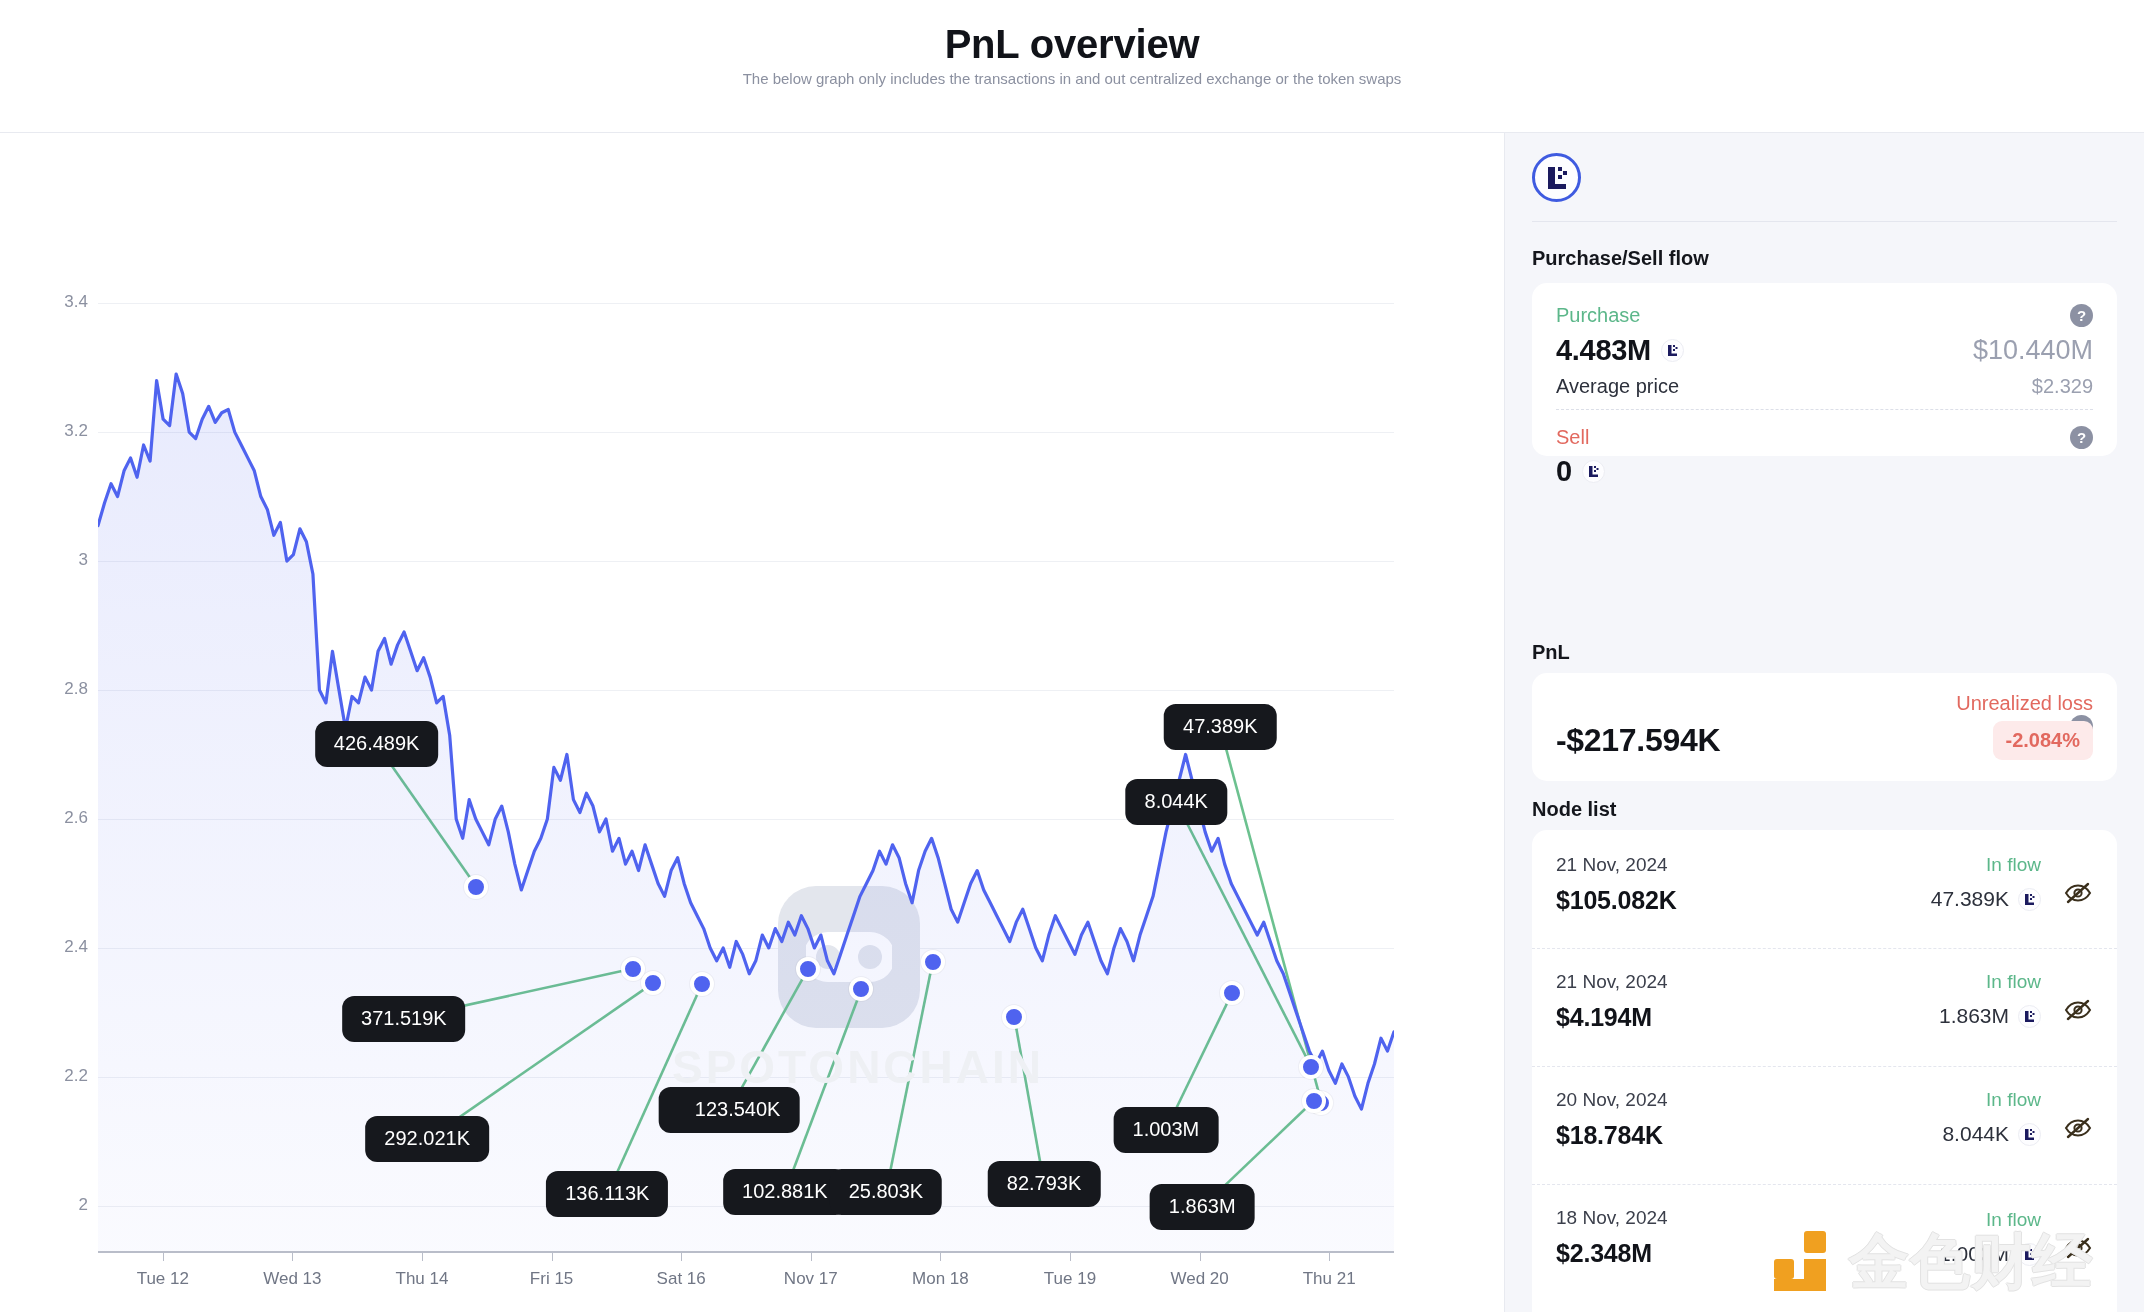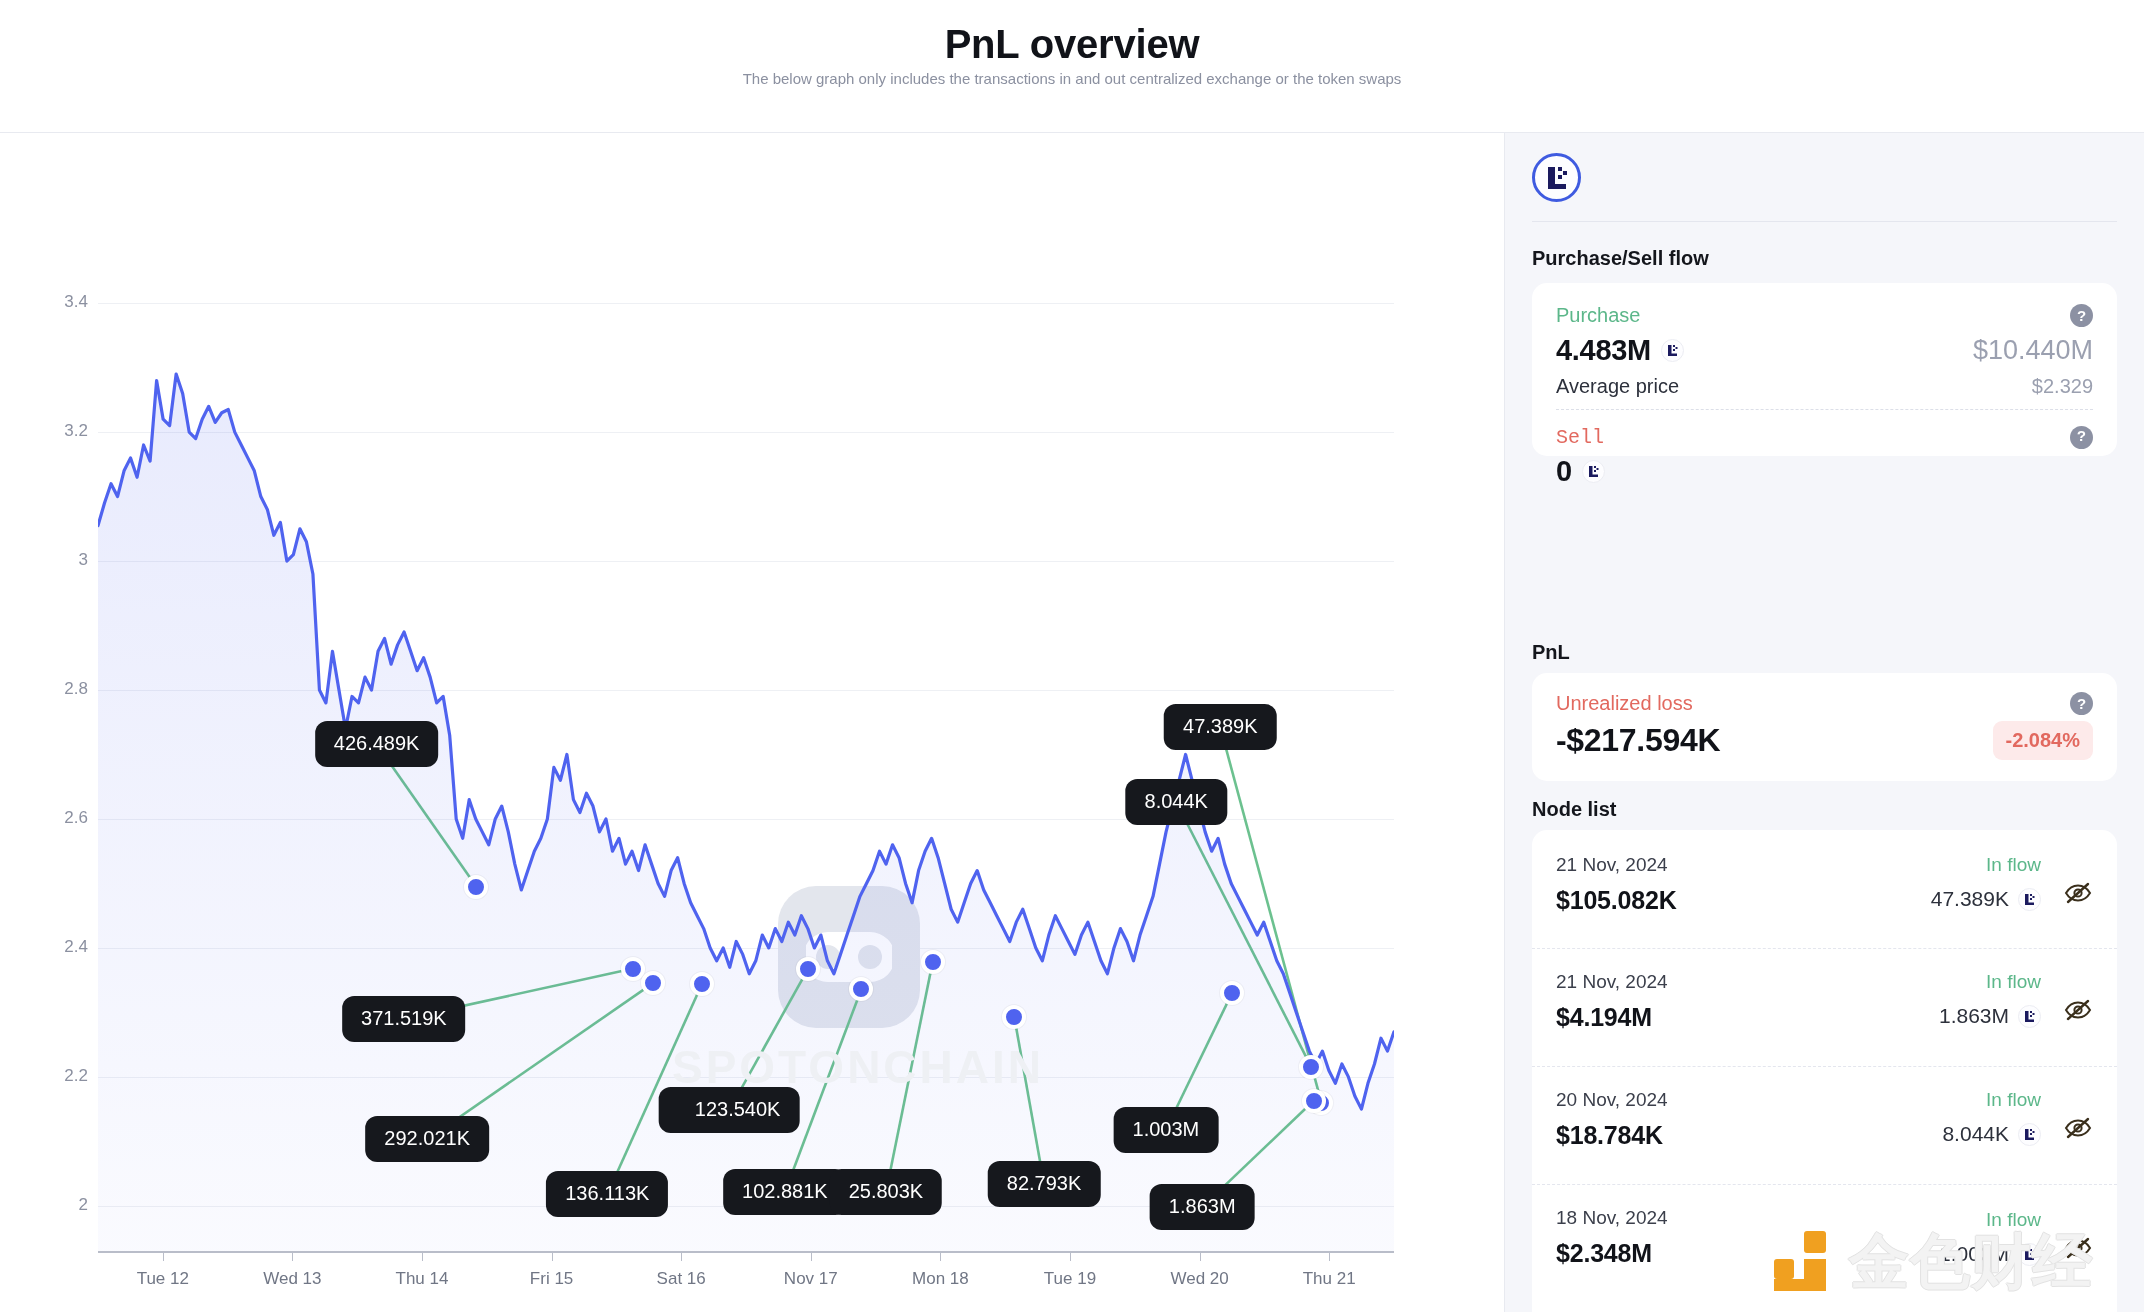--- a/index.html
+++ b/index.html
@@ -309,39 +309,39 @@
               </svg>
           </span>
         </span>
         <span class="grey-val">$10.440M</span>
       </div>
       <div class="row" style="top:92px; display:flex; align-items:center; justify-content:space-between; padding:0 24px;">
         <span class="sm-lbl">Average price</span>
         <span class="sm-val">$2.329</span>
       </div>
       <div class="row dashed" style="top:126px; left:24px; width:537px;"></div>
-      <div class="row" style="top:143px; display:flex; align-items:center; justify-content:space-between; padding:0 24px;font-family:Liberation Mono, monospace;">
+      <div class="row" style="top:143px; display:flex; align-items:center; justify-content:space-between; padding:0 24px;">
         <span class="lbl-red">Sell</span>
         <span class="help">?</span>
       </div>
       <div class="row" style="top:172px; display:flex; align-items:center; gap:10px; padding:0 24px;">
         <span class="big-val">0</span>
         <span class="mini-logo">
           <svg width="13" height="13" viewBox="0 0 26 26">
               <path d="M4 2h7v17h11v5H4z" fill="#1b1a5e"></path>
               <path d="M14 2h4v4h-4zM19 6h4v4h-4zM14 10h4v4h-4z" fill="#1b1a5e"></path>
             </svg>
         </span>
       </div>
     </div>
 
     <div class="sec-title" style="top:508px;">PnL</div>
 
     <div class="card" style="top:540px; height:108px;">
-      <div class="row" style="top:19px; display:flex; align-items:flex-end; justify-content:space-between; padding:0 24px;">
+      <div class="row" style="top:19px; display:flex; align-items:flex-end; justify-content:space-between; padding:0 24px;flex-direction:column;">
         <span class="lbl-red">Unrealized loss</span>
         <span class="help">?</span>
       </div>
       <div class="row" style="top:48px; display:flex; align-items:center; justify-content:space-between; padding:0 24px;">
         <span class="big-val" style="font-size:32px;">-$217.594K</span>
         <span class="badge-red">-2.084%</span>
       </div>
     </div>
 
     <div class="sec-title" style="top:665px;">Node list</div>

